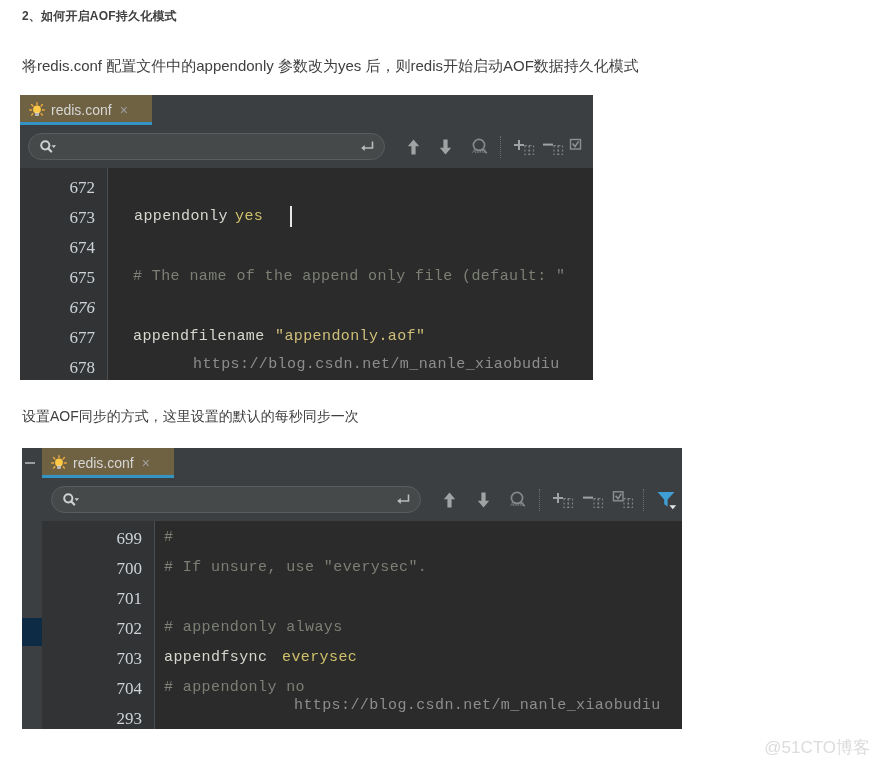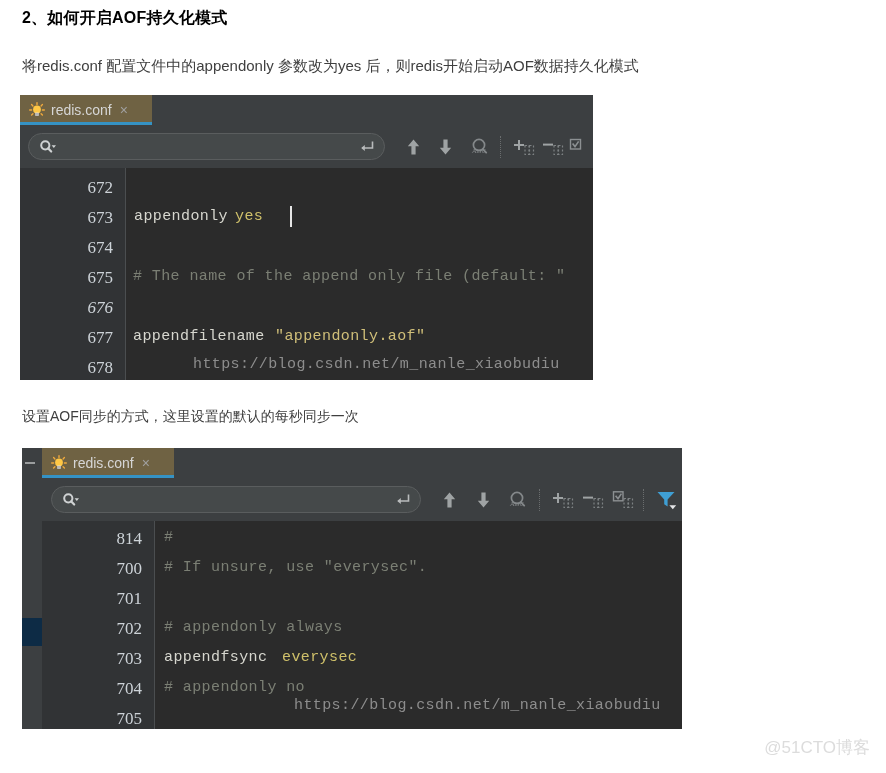--- a/index.html
+++ b/index.html
@@ -13,23 +13,23 @@
     position: relative;
     font-family: "Liberation Sans", sans-serif;
     overflow: hidden;
   }
 
   
   .article-heading {
     position: absolute;
     left: 22px;
     top: 8px;
-    font-size: 16px;
+    font-size: 12px;
     font-weight: bold;
-    color: #000000;
+    color: #404040;
     letter-spacing: 0.2px;
     white-space: nowrap;
   }
   .article-para {
     position: absolute;
     font-size: 15px;
     color: #3f3f3f;
     white-space: nowrap;
   }
   .para-1 { left: 22px; top: 57px; }
@@ -307,21 +307,21 @@
     </div>
     <div class="tb-btn" style="margin-left:0;">
       <svg width="24" height="20" viewBox="0 0 24 20">
         <rect x="3.5" y="2.5" width="10" height="9.5" fill="none" stroke="#8c9092" stroke-width="1.4"></rect>
         <path d="M5.6 6.6 L8.0 9.6 L11.6 4.4" fill="none" stroke="#8c9092" stroke-width="1.6"></path>
       </svg>
     </div>
   </div>
 
   <div class="code-area" style="left:0; right:0; top:73px; bottom:0;">
-    <div class="gutter" style="width:106px;">
+    <div class="gutter" style="width:88px;">
       <div class="ln" style="top:10px;">672</div>
       <div class="ln" style="top:40px;">673</div>
       <div class="ln" style="top:70px;">674</div>
       <div class="ln" style="top:100px;">675</div>
       <div class="ln" style="top:130px;font-style:italic;">676</div>
       <div class="ln" style="top:160px;">677</div>
       <div class="ln" style="top:190px;">678</div>
     </div>
 
     <div class="cl c-plain" style="left:114px; top:40px;">appendonly </div>
@@ -435,27 +435,27 @@
     <div class="tb-btn">
       <svg width="24" height="22" viewBox="0 0 24 22">
         <path d="M2.5 3 L19.5 3 L12.6 10.4 L12.6 17.6 L9.2 15.2 L9.2 10.4 Z" fill="#3f9fd4"></path>
         <path d="M14.4 16.2 L21.2 16.2 L17.8 20.2 Z" fill="#e4e6e7"></path>
       </svg>
     </div>
   </div>
 
   <div class="code-area" style="left:20px; right:0; top:73px; bottom:0;">
     <div class="gutter" style="width:113px;">
-      <div class="ln" style="top:8px;">814</div>
+      <div class="ln" style="top:8px;">699</div>
       <div class="ln" style="top:38px;">700</div>
       <div class="ln" style="top:68px;">701</div>
       <div class="ln" style="top:98px;">702</div>
       <div class="ln" style="top:128px;">703</div>
       <div class="ln" style="top:158px;">704</div>
-      <div class="ln" style="top:188px;">705</div>
+      <div class="ln" style="top:188px;">293</div>
     </div>
 
     <div class="cl c-comment" style="left:122px; top:8px;">#</div>
     <div class="cl c-comment" style="left:122px; top:38px;"># If unsure, use "everysec".</div>
     <div class="cl c-comment" style="left:122px; top:98px;"># appendonly always</div>
 
     <div class="cl c-plain" style="left:122px; top:128px;">appendfsync </div>
     <div class="cl c-value" style="left:240px; top:128px;">everysec</div>
 
     <div class="cl c-comment" style="left:122px; top:158px;"># appendonly no</div>

